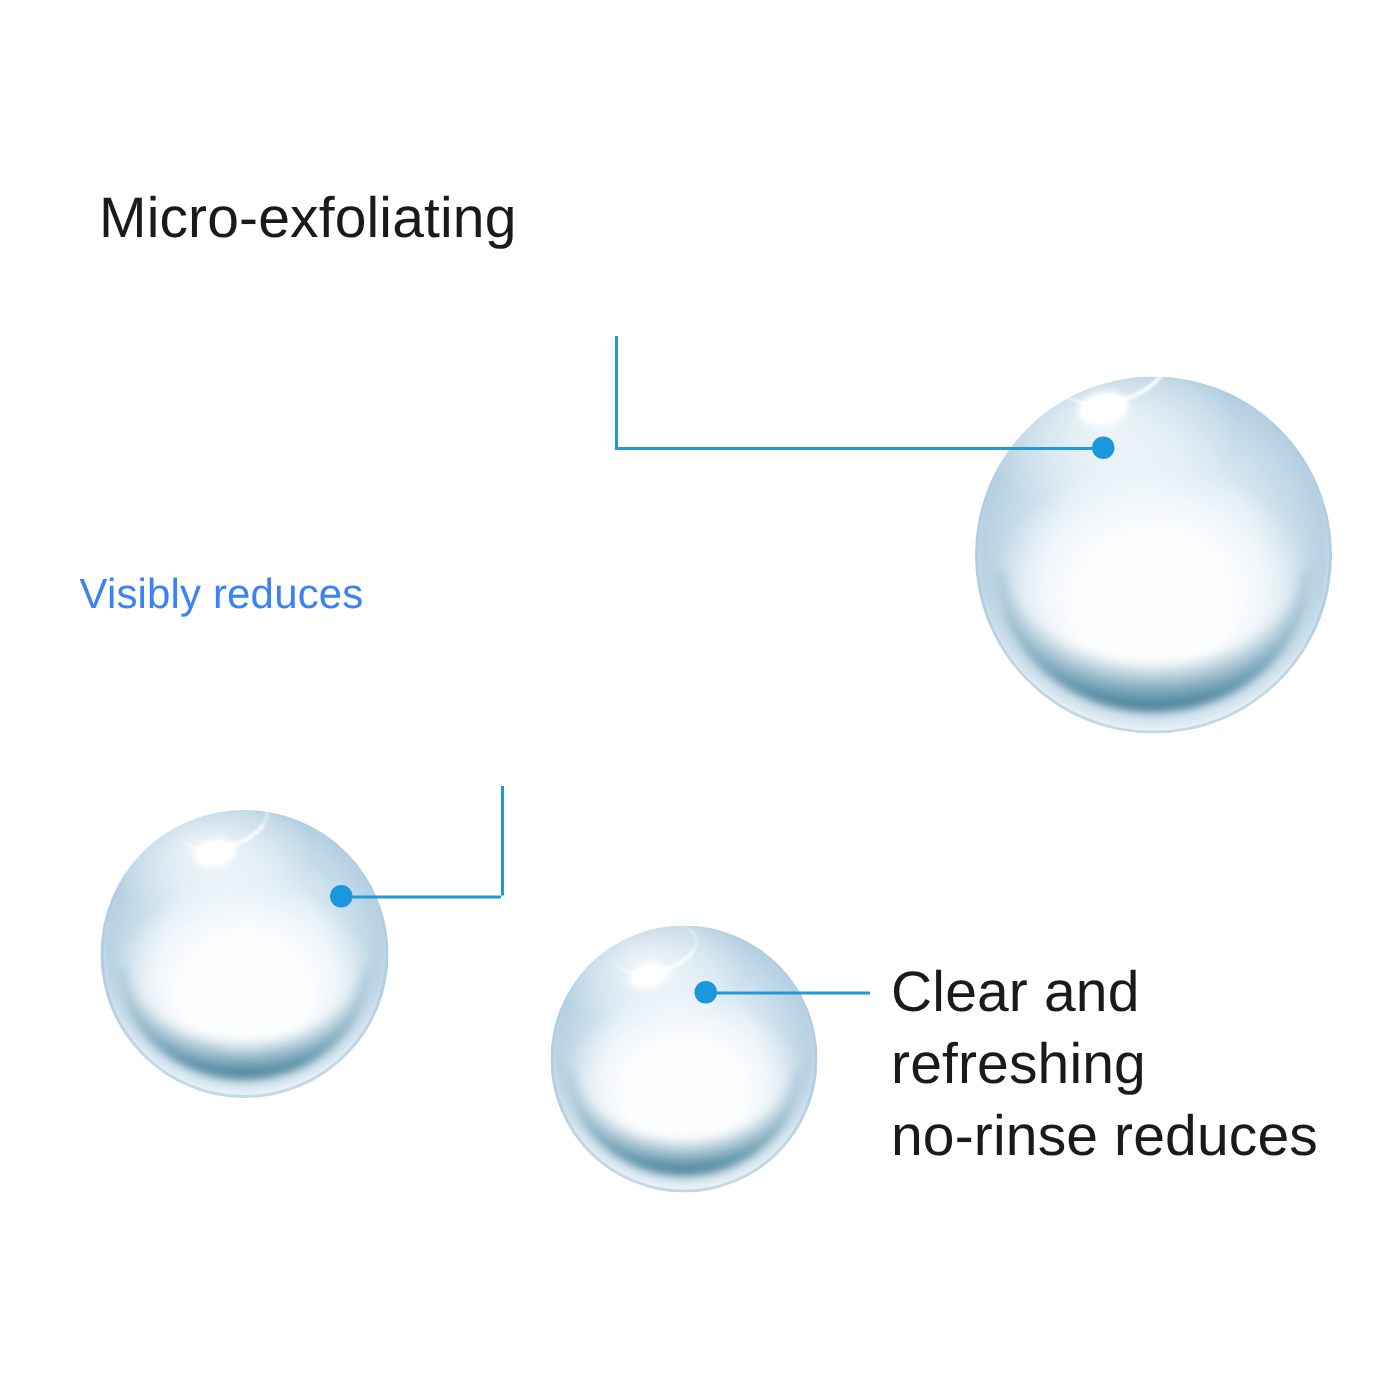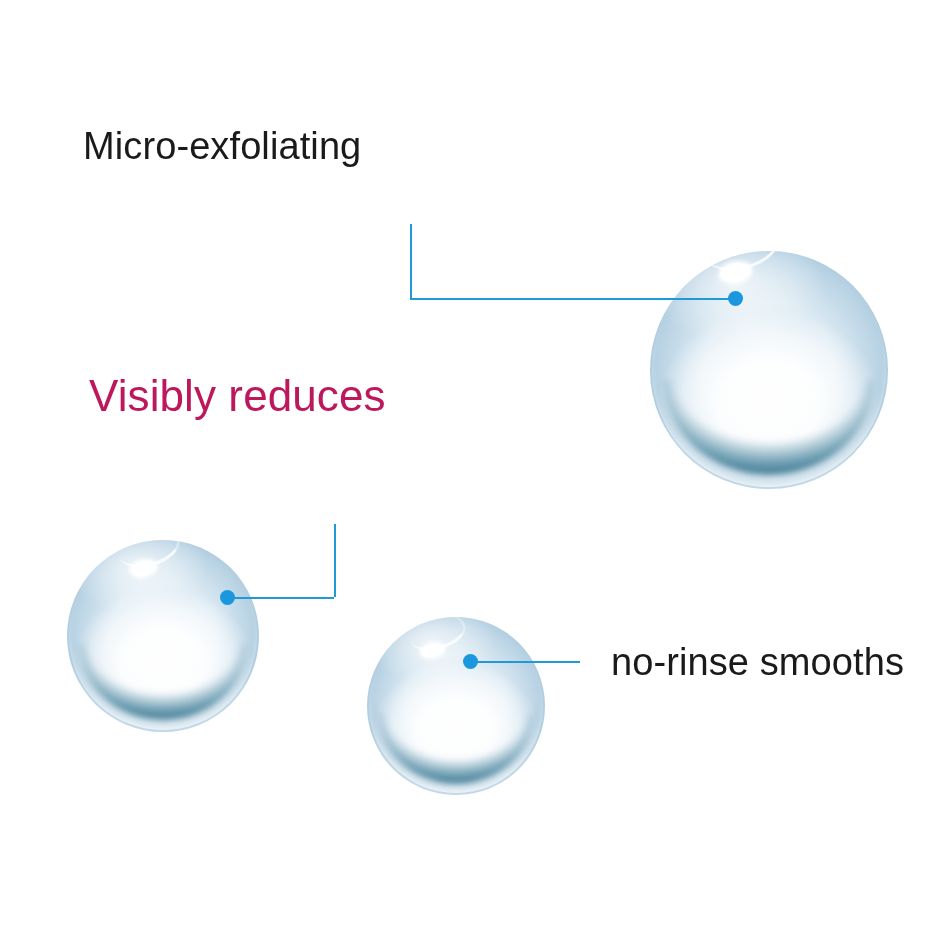--- a/index.html
+++ b/index.html
@@ -112,21 +112,21 @@
   }
 
   
   .callout {
     position: absolute;
     color: #1a1a1a;
     font-weight: 400;
     letter-spacing: 0.1px;
     white-space: nowrap;
   }
-  .callout .line { display: block; margin-left: 17px; }
+  .callout .line { display: block; }
 
   
   .connector { position: absolute; }
   .seg-v, .seg-h {
     position: absolute;
     background: #1f9ad6;
   }
   .seg-v { width: 2px; }
   .seg-h { height: 2px; }
   .node {
@@ -186,21 +186,23 @@
 
   <div class="connector" id="c2">
     <div class="seg-h" style="left: 470px; top: 661px; width: 110px; background: rgb(31, 154, 214);"></div>
     <div class="node" style="left: 462.5px; top: 653.5px; background: rgb(27, 152, 221);"></div>
   </div>
 
   <div class="callout" id="t0" style="left: 66px; top: 122px; font-size: 38px; line-height: 48px; color: rgb(26, 26, 26);">
     <span class="line">Micro-exfoliating</span>
   </div>
 
-  <div class="callout" id="t1" style="left: 72px; top: 372px; font-size: 44px; line-height: 48px; color: #be185d;">
+  <div class="callout" id="t1" style="left: 53px; top: 372px; font-size: 28px; line-height: 48px; color: #3b82f6;">
     <span class="line">Visibly reduces</span>
   </div>
 
   <div class="callout" id="t2" style="left: 594px; top: 638px; font-size: 38px; line-height: 48px; color: rgb(26, 26, 26);">
-    <span class="line">no-rinse smooths</span>
+    <span class="line">Clear and</span>
+    <span class="line">refreshing</span>
+    <span class="line">no-rinse reduces</span>
   </div>
 
 </div>
 
 </body></html>

